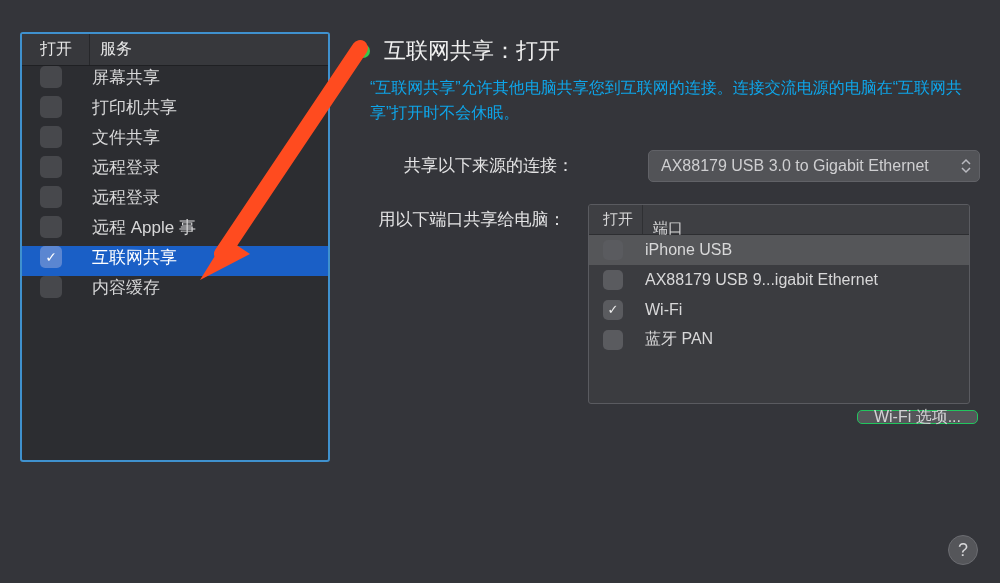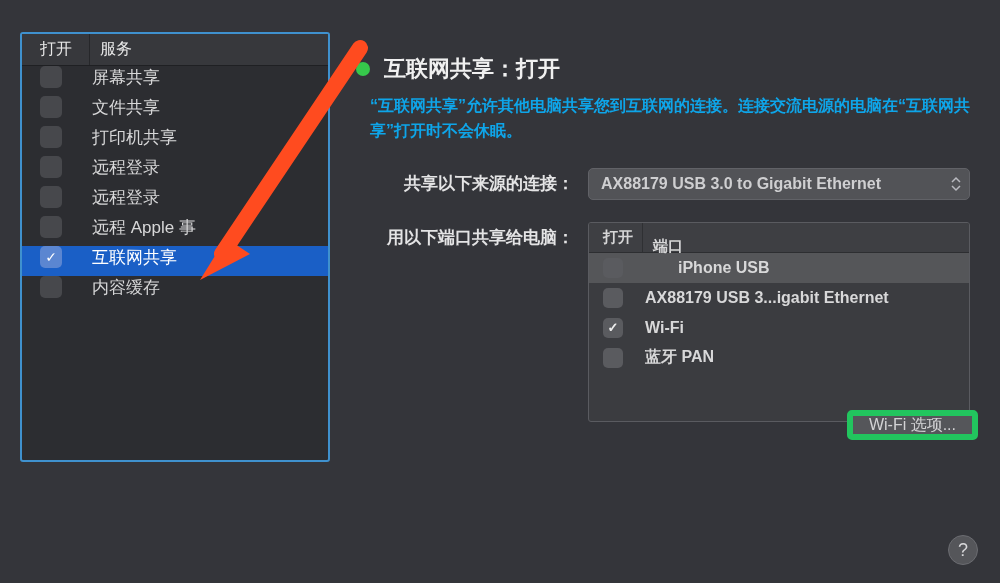--- a/index.html
+++ b/index.html
@@ -57,21 +57,21 @@
     flex-shrink:0;
   }
   .service-row.selected .cb { background: #5b86d1; color:#fff; }
   .service-row .cb .check { opacity:0; font-size:14px; color:#fff; }
   .service-row.checked .cb .check { opacity:1; }
   .service-label {}
 
   
   .details {
     position: absolute;
-    top: 54px; left: 350px; right: 20px; font-weight: bold;
+    top: 36px; left: 350px; right: 20px;
   }
   .title-line {
     display: flex; align-items: center;
     font-size: 22px; color: #f0f0f0;
     margin-left: 6px;
     margin-bottom: 10px;
   }
   .status-dot {
     width: 14px; height: 14px; border-radius: 50%;
     background: #36c84b;
@@ -80,84 +80,84 @@
   .desc {
     font-size: 16px; color: #0ea5e9;
     margin-left: 20px;
     line-height: 1.55;
     margin-bottom: 24px;
     max-width: 600px;
   }
 
   .form-row {
     display: flex; align-items: center;
-    margin-left: 20px; margin-bottom: 22px;
+    margin-left: 20px; margin-bottom: 22px; gap: 12px;
   }
   .form-label {
     width: 204px; text-align: right;
     color: #e4e4e5; font-size: 17px;
     margin-right: 14px;
   }
   .dropdown {
     flex: 1;
     height: 32px;
     background: #525357;
     border: 1px solid #616267;
     border-radius: 5px;
     display: flex; align-items: center;
     padding: 0 28px 0 12px;
     color: #cfcfd1; font-size: 16px;
     position: relative;
     max-width: 382px;
-    overflow: hidden; white-space: nowrap;
+    overflow: hidden; white-space: nowrap; margin-left: 48px;
   }
   .dropdown .chev {
     position: absolute; right: 8px; top: 50%; transform: translateY(-50%);
     color: #b9bac0; font-size: 12px; line-height: 8px;
   }
 
   .ports-row { display:flex; margin-left:20px; }
-  .ports-label { width:204px; text-align:right; margin-right:14px; padding-top:4px; color:#e4e4e5; }
+  .ports-label { width:204px; text-align:center; margin-right:14px; padding-top:4px; color:#e4e4e5; }
   .ports-table {
     width: 382px;
     border: 1px solid #5a5b60;
     border-radius: 3px;
     background: #3b3c40;
     overflow:hidden;
   }
   .ports-header {
     display:flex; height:30px; align-items:center;
     background:#3e3f43;
     border-bottom:1px solid #2d2e31;
     font-size:15px; color:#d6d6d7;
   }
   .ports-header .pcol-on { width:54px; text-align:left; padding-left:14px; border-right:1px solid #2f3033; height:100%; display:flex; align-items:center;}
   .ports-header .pcol-name { padding-left:10px;margin-top:19px; }
   .port-row {
     display:flex; align-items:center; height:30px;
     padding-left:14px;
     font-size:16px; color:#d8d8d9;
   }
-  .port-row.sel { background:#555659;gap:33px; }
+  .port-row.sel { background:#555659; }
   .port-row .pcb {
     width:20px; height:20px; border-radius:5px;
     background:#5a5b5f; margin-right:22px;
     display:flex; align-items:center; justify-content:center;
     flex-shrink:0;
   }
   .port-row .pcb .check { opacity:0; font-size:13px; color:#ededed; }
   .port-row.checked .pcb .check { opacity:1; }
   .ports-pad { height:48px; }
 
   .wifi-btn {
     position:absolute;
     right: 22px; top: 410px;
-    height: 30px;
+    height: 14px;
     background:#55565a;
-    border:6px solid #22c55e;
+    border:1px solid #22c55e;
     border-radius:5px;
     padding:0 16px;
     color:#d3d3d5; font-size:16px;
     display:flex; align-items:center;
   }
 
   .help {
     position:absolute;
     right: 22px; bottom: 18px;
     width: 30px; height: 30px;
@@ -185,27 +185,27 @@
         <div class="service-row">
           <span class="cb">
             <span class="check">✓</span>
           </span>
           <span class="service-label">屏幕共享</span>
         </div>
         <div class="service-row">
           <span class="cb">
             <span class="check">✓</span>
           </span>
+          <span class="service-label">打印机共享</span>
+        </div>
+        <div class="service-row">
+          <span class="cb">
+            <span class="check">✓</span>
+          </span>
           <span class="service-label">文件共享</span>
-        </div>
-        <div class="service-row">
-          <span class="cb">
-            <span class="check">✓</span>
-          </span>
-          <span class="service-label">打印机共享</span>
         </div>
         <div class="service-row">
           <span class="cb">
             <span class="check">✓</span>
           </span>
           <span class="service-label">远程登录</span>
         </div>
         <div class="service-row">
           <span class="cb">
             <span class="check">✓</span>
@@ -264,21 +264,21 @@
             <div class="port-row sel">
               <span class="pcb">
                 <span class="check">✓</span>
               </span>
               <span>iPhone USB</span>
             </div>
             <div class="port-row">
               <span class="pcb">
                 <span class="check">✓</span>
               </span>
-              <span>AX88179 USB 3...igabit Ethernet</span>
+              <span>AX88179 USB 9...igabit Ethernet</span>
             </div>
             <div class="port-row checked">
               <span class="pcb">
                 <span class="check">✓</span>
               </span>
               <span>Wi-Fi</span>
             </div>
             <div class="port-row">
               <span class="pcb">
                 <span class="check">✓</span>

